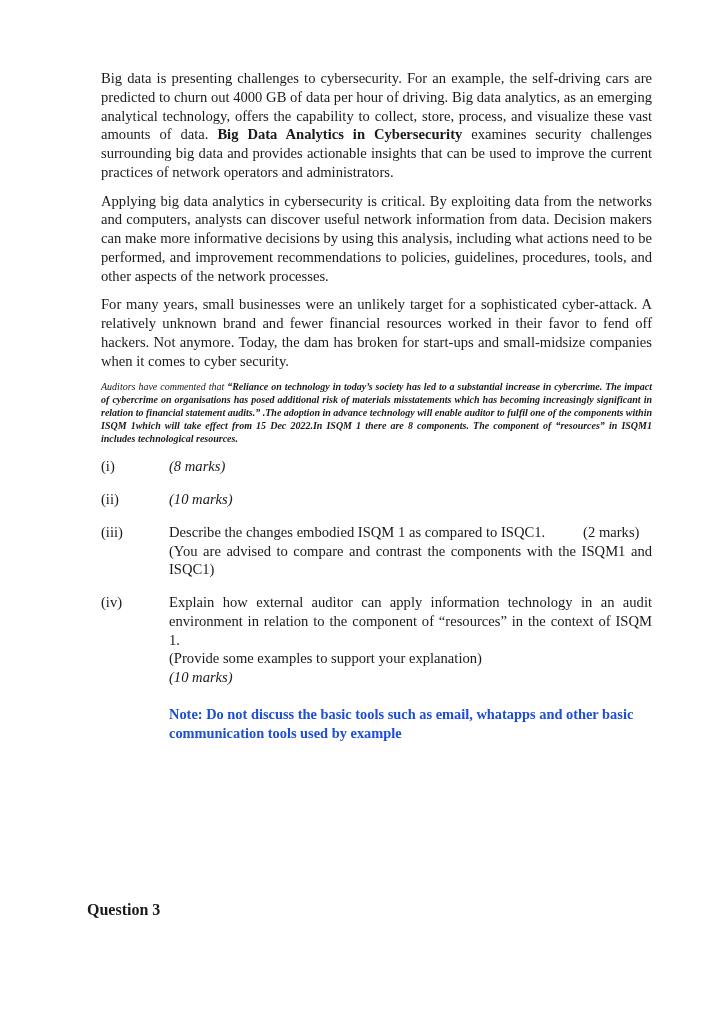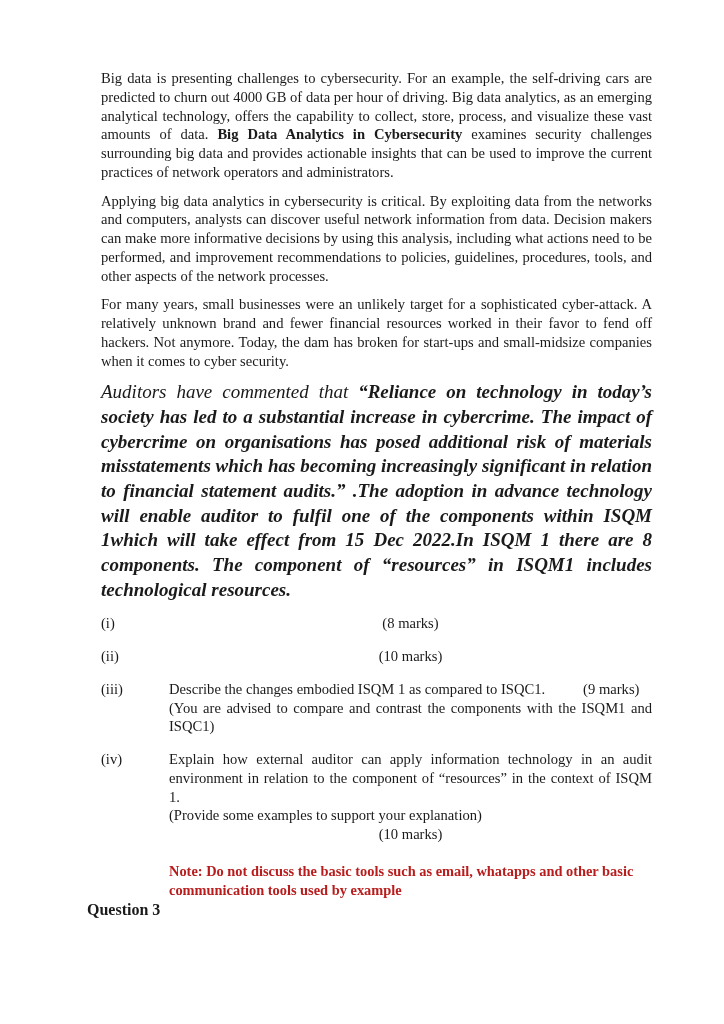--- a/index.html
+++ b/index.html
@@ -36,21 +36,21 @@
     line-height: 1.285;
     text-align: justify;
     text-justify: inter-word;
   }
   p.para:last-child { margin-bottom: 0; }
 
   .b { font-weight: bold; }
 
   .quote-block {
     margin: 0 0 12px 0;
-    font-size: 19px;
+    font-size: 10px;
     line-height: 1.30;
     text-align: justify;
     font-style: italic;
     font-weight: bold;
   }
   .quote-lead {
     font-weight: normal;
     font-style: italic;
   }
 
@@ -76,21 +76,22 @@
     text-align: left;
   }
   .qbody {
     display: block;
     text-align: justify;
     text-justify: inter-word;
   }
   .qbody.nojust { text-align: left; }
   .marks-right {
     display: block;
-    text-align: center;
+    text-align: left;
+    font-style: italic;
   }
   .marks-inline-gap { display: inline-block; width: 38px; }
 
   .note {
     margin: 18px 0 0 0;
     padding-left: 68px;
     font-size: 14.4px;
     line-height: 1.35;
     font-weight: bold;
   }
@@ -132,32 +133,32 @@
       <span class="marks-right">(8 marks)</span>
     </div>
 
     <div class="qitem">
       <span class="qnum">(ii)</span>
       <span class="marks-right">(10 marks)</span>
     </div>
 
     <div class="qitem">
       <span class="qnum">(iii)</span>
-      <span class="qbody nojust"><span>Describe the changes embodied ISQM 1 as compared to ISQC1.</span><span class="marks-inline-gap"></span><span>(9 marks)</span></span>
+      <span class="qbody nojust"><span>Describe the changes embodied ISQM 1 as compared to ISQC1.</span><span class="marks-inline-gap"></span><span>(2 marks)</span></span>
       <span class="qbody">(You are advised to compare and contrast the components with the ISQM1 and ISQC1)</span>
     </div>
 
     <div class="qitem">
       <span class="qnum">(iv)</span>
       <span class="qbody">Explain how external auditor can apply information technology in an audit environment in relation to the component of “resources” in the context of ISQM 1.</span>
       <span class="qbody nojust">(Provide some examples to support your explanation)</span>
       <span class="marks-right">(10 marks)</span>
     </div>
 
-    <div class="note" style="color:#b91c1c">
+    <div class="note" style="color:#1d4ed8">
       <span class="note-line">Note: Do not discuss the basic tools such as email, whatapps and other basic</span>
       <span class="note-line">communication tools used by example</span>
     </div>
 
 
   </div>
 
   <div class="question-head">Question 3</div>
 
 </div>

